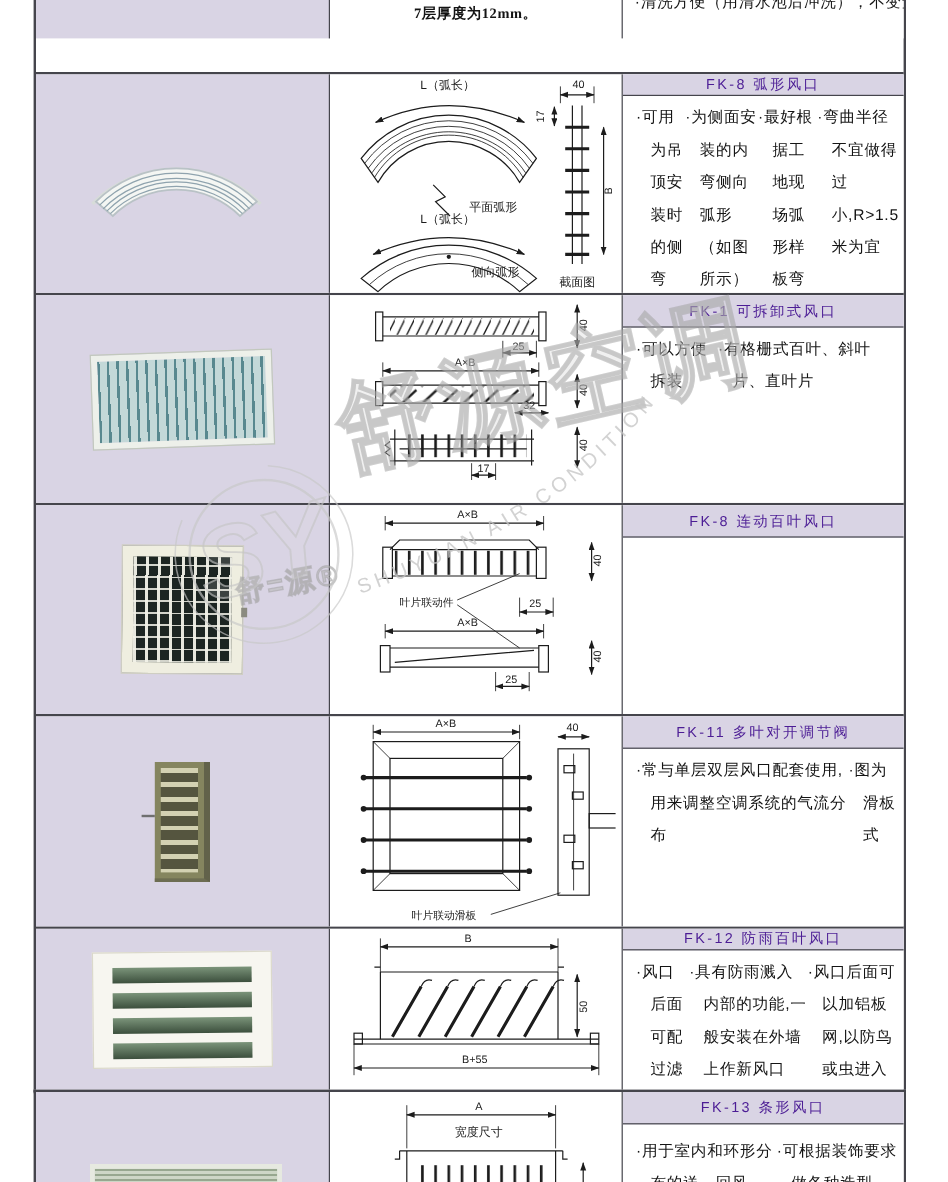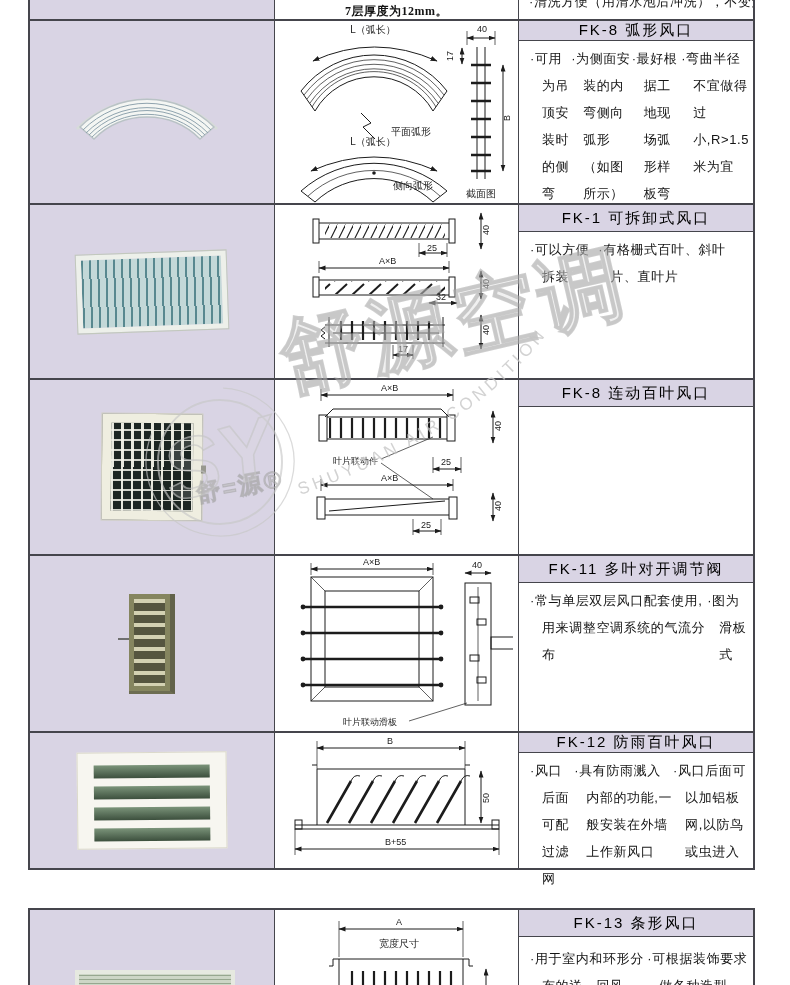--- a/index.html
+++ b/index.html
@@ -14,35 +14,35 @@
   .row{display:flex;box-sizing:border-box;}
   .row + .row{border-top:2px solid #45454c;}
   .cell{box-sizing:border-box;}
   .cell-photo{width:245px;background:#d9d4e4;border-right:1px solid #45454c;
               position:relative;display:flex;align-items:center;justify-content:center;}
   .cell-draw{width:244px;background:#fff;border-right:1px solid #45454c;
              position:relative;display:flex;align-items:center;justify-content:center;}
   .cell-info{flex:1;background:#fff;display:flex;flex-direction:column;}
   .band{height:26px;background:#d9d4e4;border-bottom:1px solid #45454c;
         display:flex;align-items:center;justify-content:center;
-        font-size:15px;letter-spacing:2px;color:#000000;}
+        font-size:12px;letter-spacing:2px;color:#4c1d95;}
   .bul{flex:1;display:flex;flex-direction:row;justify-content:center;
        padding:4px 4px 6px 11px;font-size:13px;line-height:27px;letter-spacing:0.6px;}
   .bul.top{justify-content:flex-start;padding-top:8px;}
   .bullet{padding-left:12px;text-indent:-12px;}
 
   
-  #row0{height:19px;border-radius:15px;}
+  #row0{height:32px;border-radius:15px;}
   #row0 .cell-draw{align-items:flex-start;justify-content:center;}
   #row0 .note{font-family:"Liberation Serif","DejaVu Serif",serif;font-weight:bold;
               font-size:12px;margin-top:3px;letter-spacing:0.5px;}
   #row0 .cell-info{overflow:hidden;}
   #row0 .clipline{margin:-7px 0 0 10px;font-size:13px;letter-spacing:0.6px;white-space:nowrap;}
 
-  #row-fk8{height:184px;}
+  #row-fk8{height:184px;margin-top:28px;}
   #row-fk9{height:175px;}
   #row-fk10{height:176px;}
   #row-fk11{height:177px;}
   #row-fk12{height:137px;}
   #row-fk13{height:150px;}
 
   
   .draw{display:block;}
   .draw text{font-family:"Liberation Sans","DejaVu Sans",sans-serif;fill:#1c1c1c;}
   .dl{stroke:#1c1c1c;stroke-width:1;fill:none;}

